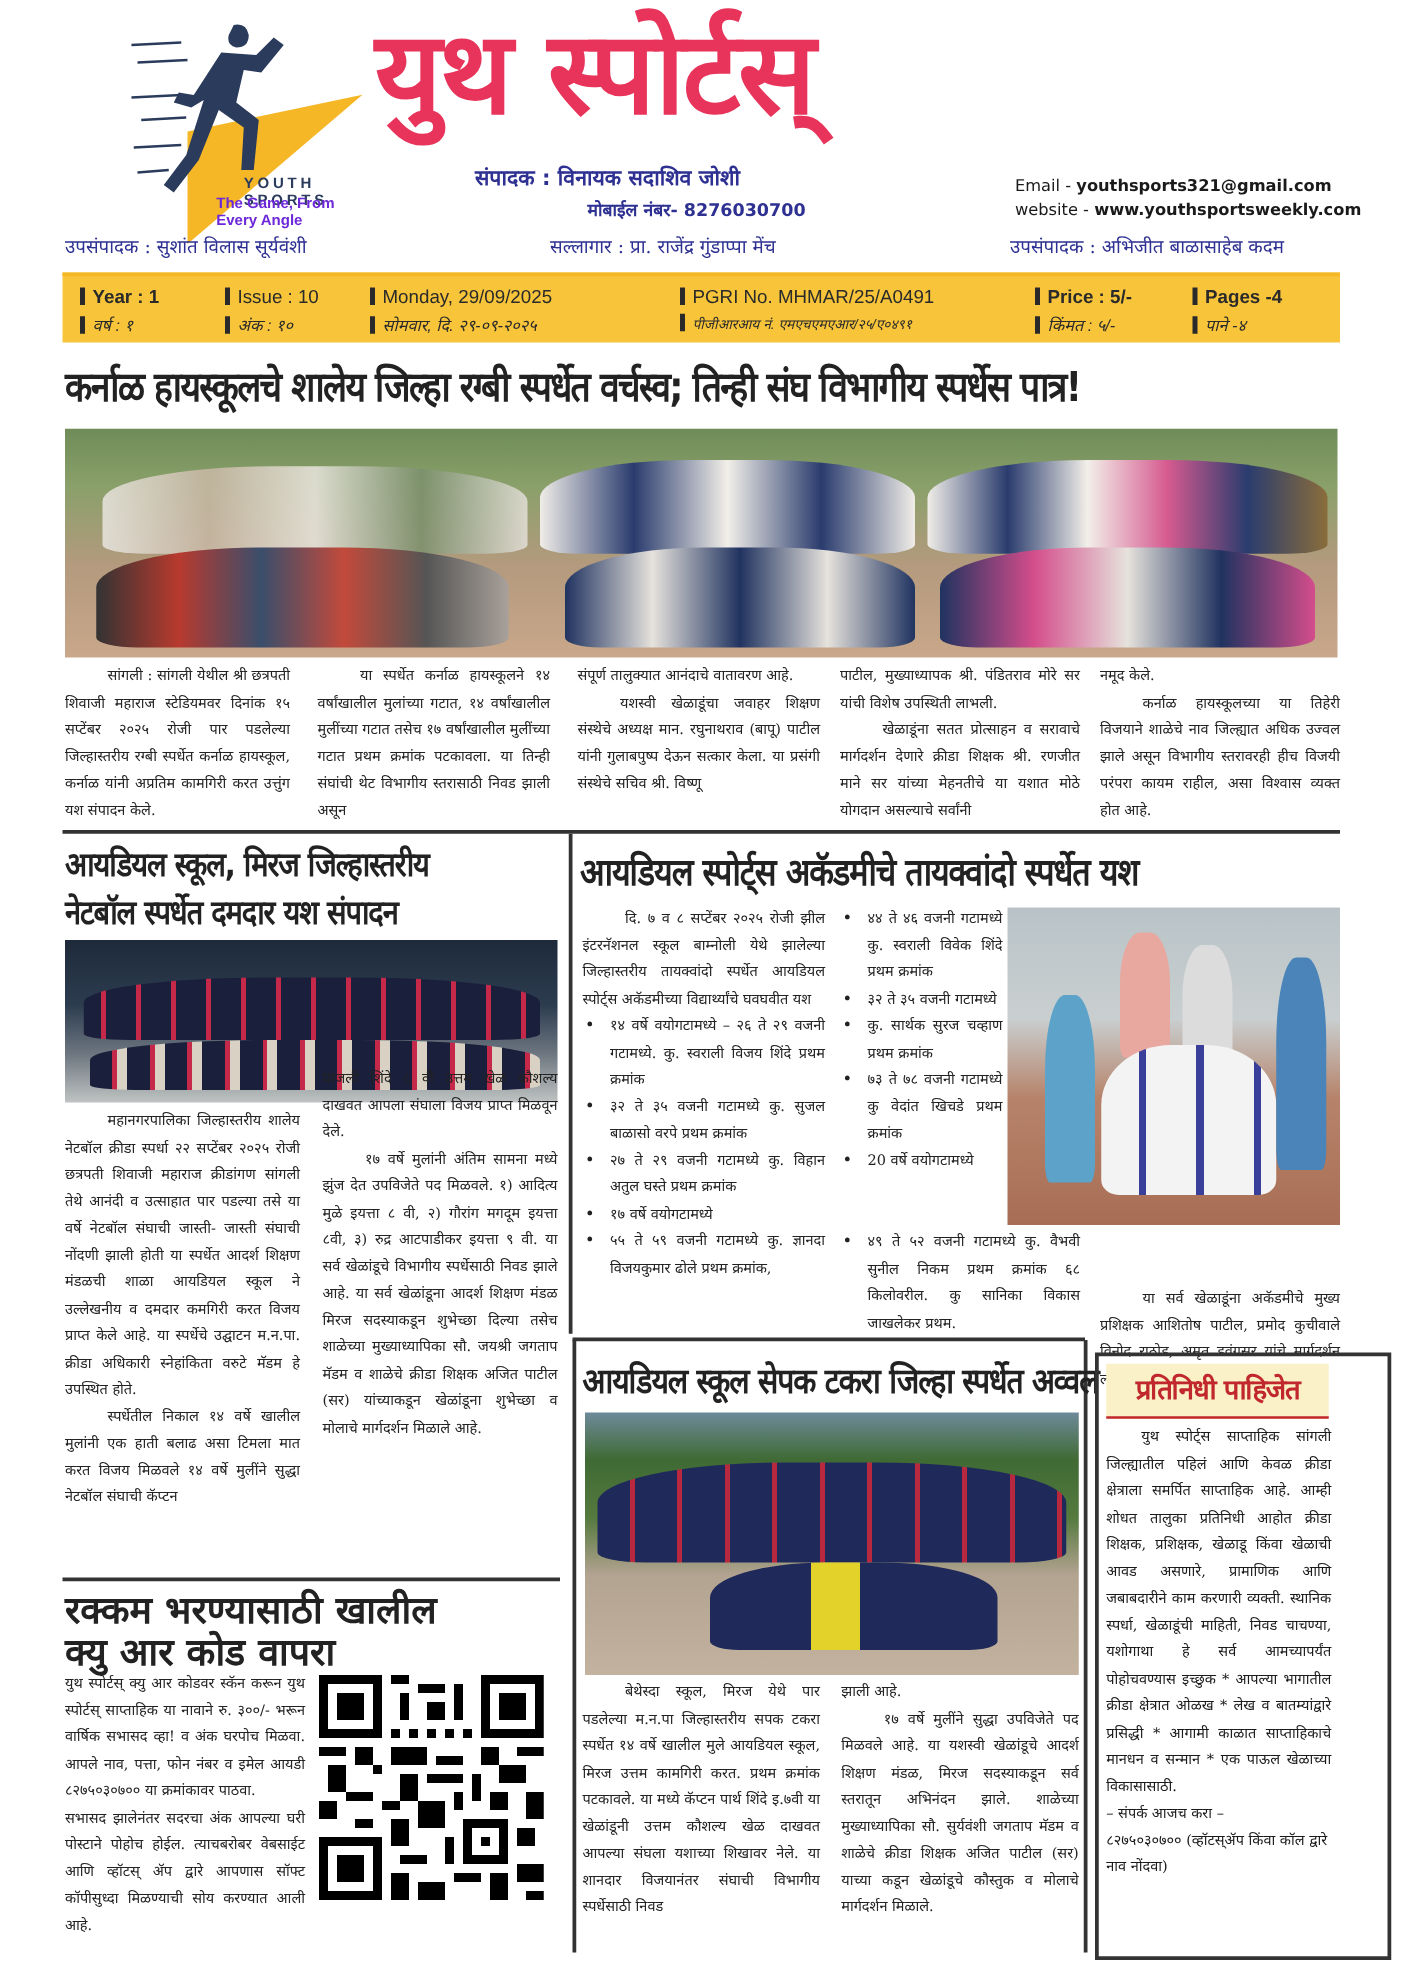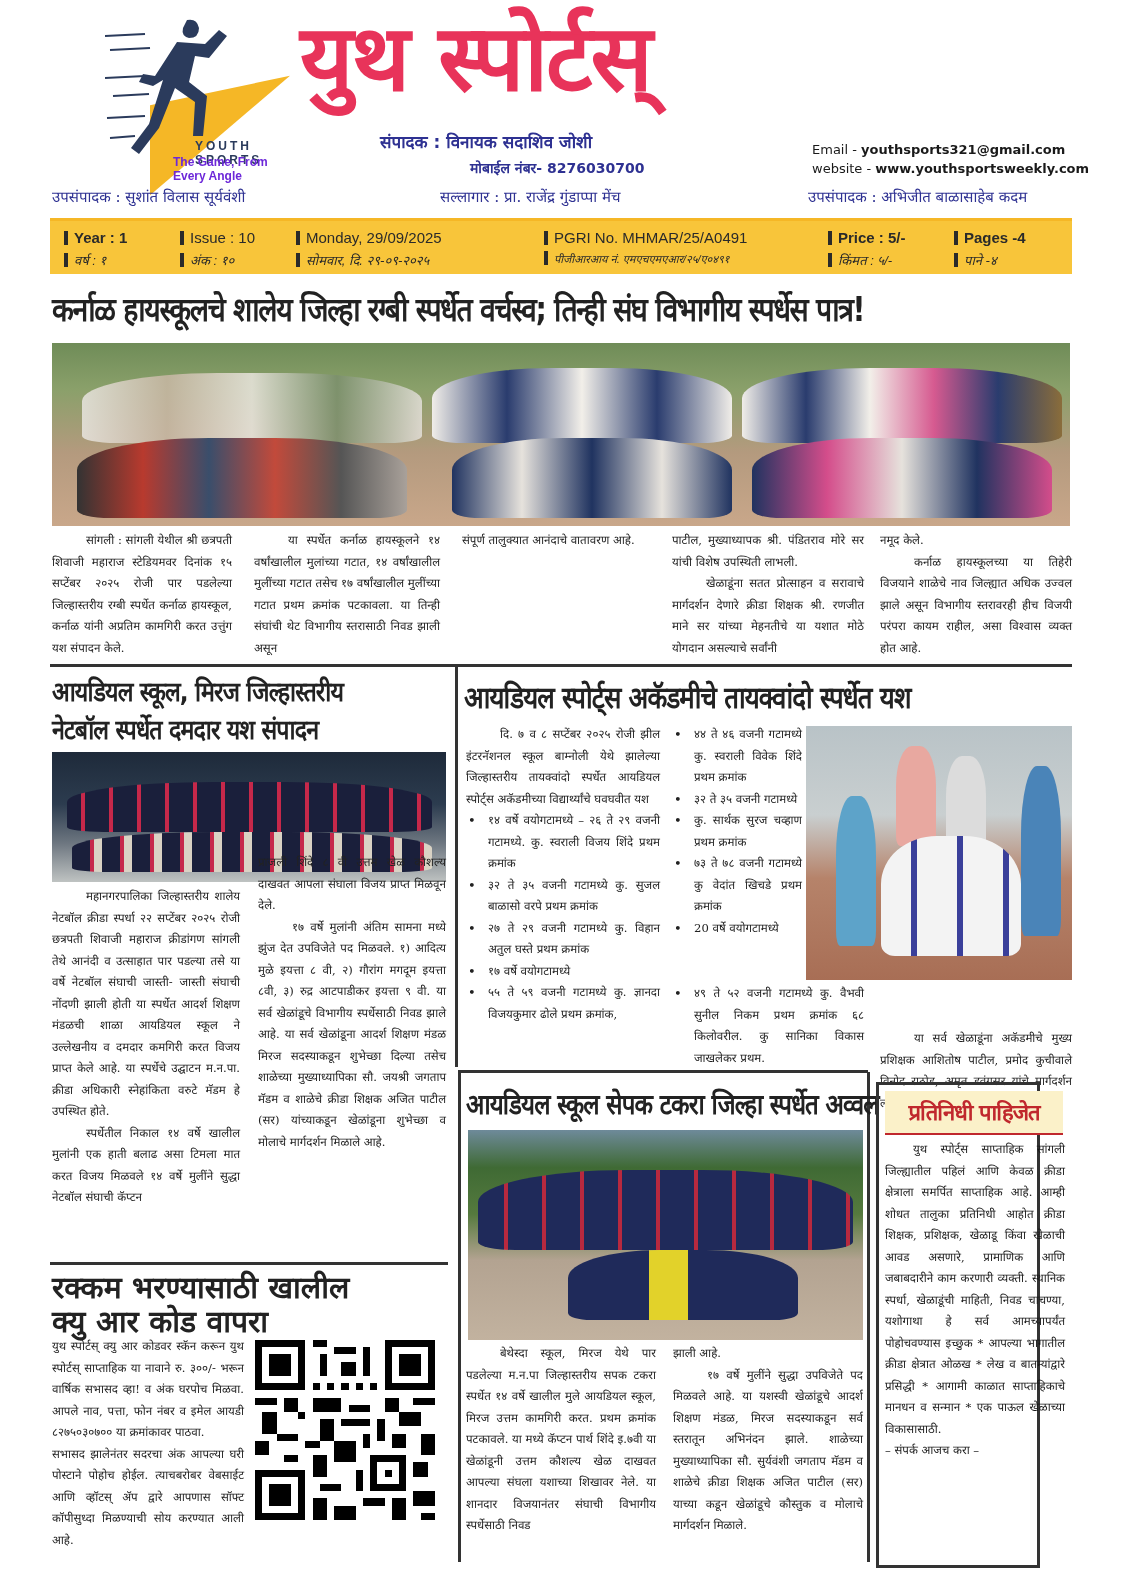--- a/index.html
+++ b/index.html
@@ -50,21 +50,21 @@
   .rule-v { position:absolute; width: 3px; background:#333; }
 
   .h2 { position:absolute; font: bold 26px "DejaVu Sans", sans-serif; color:#222; letter-spacing:-1px; white-space: nowrap; transform: scaleX(0.86); transform-origin: left top; }
 
   ul.bul { list-style: none; }
   ul.bul li { position: relative; padding-left: 22px; text-align: justify; }
   ul.bul li::before { content: "•"; position:absolute; left: 2px; top: 0; font-size: 13px; }
 
   .qr { position:absolute; left: 255px; top: 1340px; width: 180px; height: 180px; background:#fff; }
 
-  .box { position:absolute; left: 876px; top: 1082px; width: 164px; height: 486px; border: 3px solid #333; }
+  .box { position:absolute; left: 876px; top: 1082px; width: 237px; height: 486px; border: 3px solid #333; }
   .box-title { position:absolute; left: 6px; top: 6px; width: 178px; height: 44px; background:#fbf1c9; border-bottom: 2px solid #c0282d;
     font: bold 22px "DejaVu Sans", sans-serif; color:#c0282d; text-align:center; line-height: 44px; letter-spacing:-1px; }
   .box-text { position:absolute; left: 6px; top: 54px; width: 180px; font: 11.6px "DejaVu Serif", serif; line-height: 21.5px; text-align: justify; }
   .box-text p.ind { text-indent: 28px; }
   .box-cta { text-align:left; font-weight: normal; }
 </style>
 </head>
 <body>
 
 <div class="abs logo">
@@ -135,20 +135,21 @@
 </div>
 
 <div class="col-text" style="left:52px;top:530px;width:180px;">
     <p>सांगली : सांगली येथील श्री छत्रपती शिवाजी महाराज स्टेडियमवर दिनांक १५ सप्टेंबर २०२५ रोजी पार पडलेल्या जिल्हास्तरीय रग्बी स्पर्धेत कर्नाळ हायस्कूल, कर्नाळ यांनी अप्रतिम कामगिरी करत उत्तुंग यश संपादन केले.</p>
   </div>
 <div class="col-text" style="left:254px;top:530px;width:186px;">
     <p>या स्पर्धेत कर्नाळ हायस्कूलने १४ वर्षांखालील मुलांच्या गटात, १४ वर्षांखालील मुलींच्या गटात तसेच १७ वर्षांखालील मुलींच्या गटात प्रथम क्रमांक पटकावला. या तिन्ही संघांची थेट विभागीय स्तरासाठी निवड झाली असून</p>
   </div>
 <div class="col-text" style="left:462px;top:530px;width:194px;">
     <p class="noind">संपूर्ण तालुक्यात आनंदाचे वातावरण आहे.</p>
+    <p>यशस्वी खेळाडूंचा जवाहर शिक्षण संस्थेचे अध्यक्ष मान. रघुनाथराव (बापू) पाटील यांनी गुलाबपुष्प देऊन सत्कार केला. या प्रसंगी संस्थेचे सचिव श्री. विष्णू</p>
   </div>
 <div class="col-text" style="left:672px;top:530px;width:192px;">
     <p class="noind">पाटील, मुख्याध्यापक श्री. पंडितराव मोरे सर यांची विशेष उपस्थिती लाभली.</p>
     <p>खेळाडूंना सतत प्रोत्साहन व सरावाचे मार्गदर्शन देणारे क्रीडा शिक्षक श्री. रणजीत माने सर यांच्या मेहनतीचे या यशात मोठे योगदान असल्याचे सर्वांनी</p>
   </div>
 <div class="col-text" style="left:880px;top:530px;width:192px;">
     <p class="noind">नमूद केले.</p>
     <p>कर्नाळ हायस्कूलच्या या तिहेरी विजयाने शाळेचे नाव जिल्ह्यात अधिक उज्वल झाले असून विभागीय स्तरावरही हीच विजयी परंपरा कायम राहील, असा विश्वास व्यक्त होत आहे.</p>
   </div>
 
@@ -288,14 +289,15 @@
         <rect x="23" y="24" width="2" height="1"></rect>
     </g>
   </svg>
 </div>
 
 <div class="box">
   <div class="box-title">प्रतिनिधी पाहिजेत</div>
   <div class="box-text">
     <p class="ind">युथ स्पोर्ट्स साप्ताहिक सांगली जिल्ह्यातील पहिलं आणि केवळ क्रीडा क्षेत्राला समर्पित साप्ताहिक आहे. आम्ही शोधत तालुका प्रतिनिधी आहोत क्रीडा शिक्षक, प्रशिक्षक, खेळाडू किंवा खेळाची आवड असणारे, प्रामाणिक आणि जबाबदारीने काम करणारी व्यक्ती. स्थानिक स्पर्धा, खेळाडूंची माहिती, निवड चाचण्या, यशोगाथा हे सर्व आमच्यापर्यंत पोहोचवण्यास इच्छुक * आपल्या भागातील क्रीडा क्षेत्रात ओळख * लेख व बातम्यांद्वारे प्रसिद्धी * आगामी काळात साप्ताहिकाचे मानधन व सन्मान * एक पाऊल खेळाच्या विकासासाठी.</p>
     <p class="box-cta">– संपर्क आजच करा –</p>
+    <p class="box-cta">८२७५०३०७०० (व्हॉटस्ॲप किंवा कॉल द्वारे नाव नोंदवा)</p>
   </div>
 </div>
 
 </body></html>

